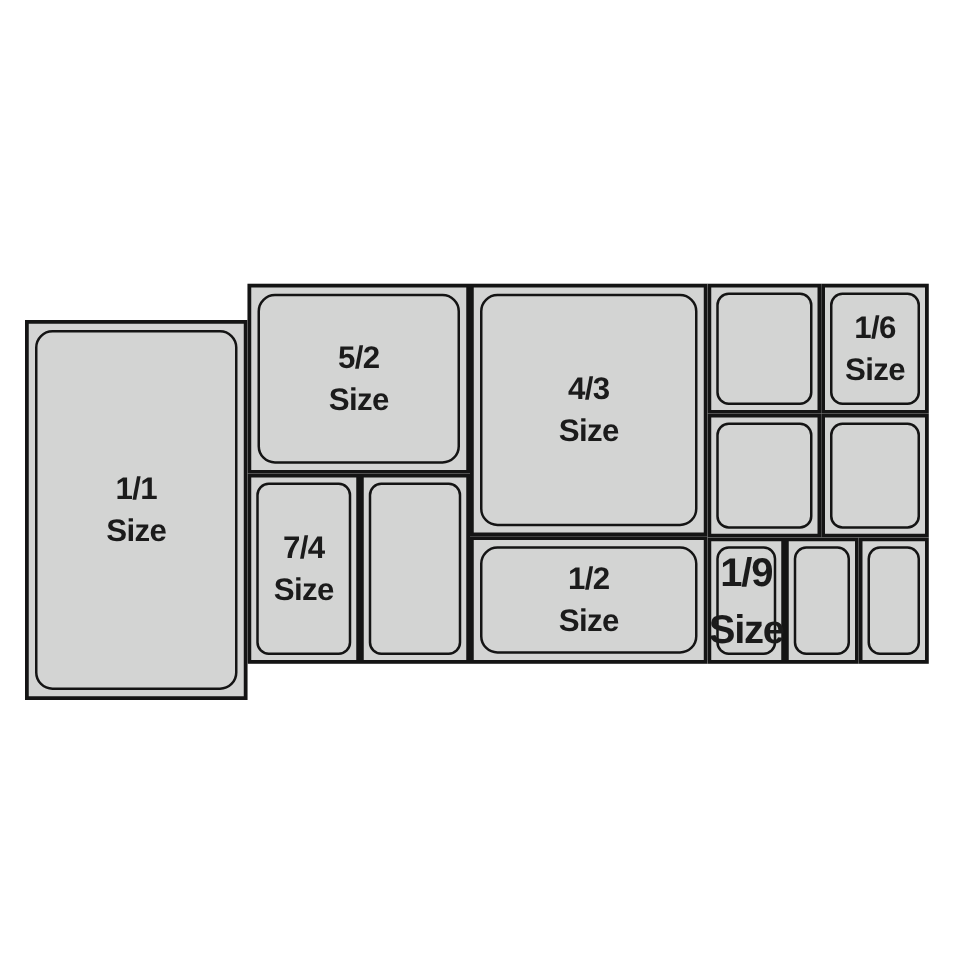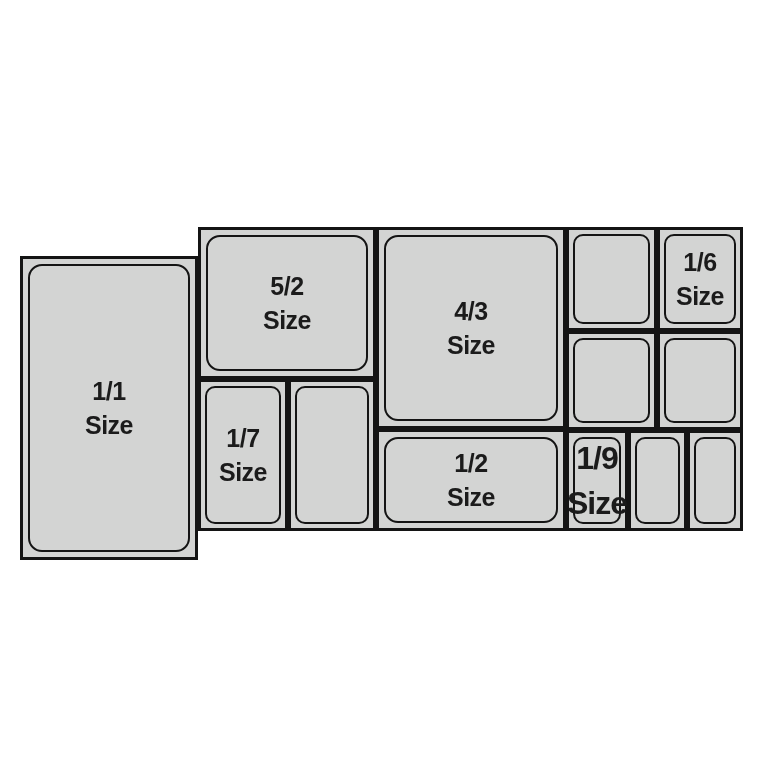--- a/index.html
+++ b/index.html
@@ -94,21 +94,21 @@
         <div class="pan-label">
           <span class="ln">5/2</span>
           <span class="ln">Size</span>
         </div>
       </div>
     </div>
 
     <div class="cell c-quarter">
       <div class="pan">
         <div class="pan-label">
-          <span class="ln">1/7</span>
+          <span class="ln">7/4</span>
           <span class="ln">Size</span>
         </div>
       </div>
     </div>
 
     <div class="cell c-quarter-b">
       <div class="pan"></div>
     </div>
 
     <div class="cell c-twothirds">

